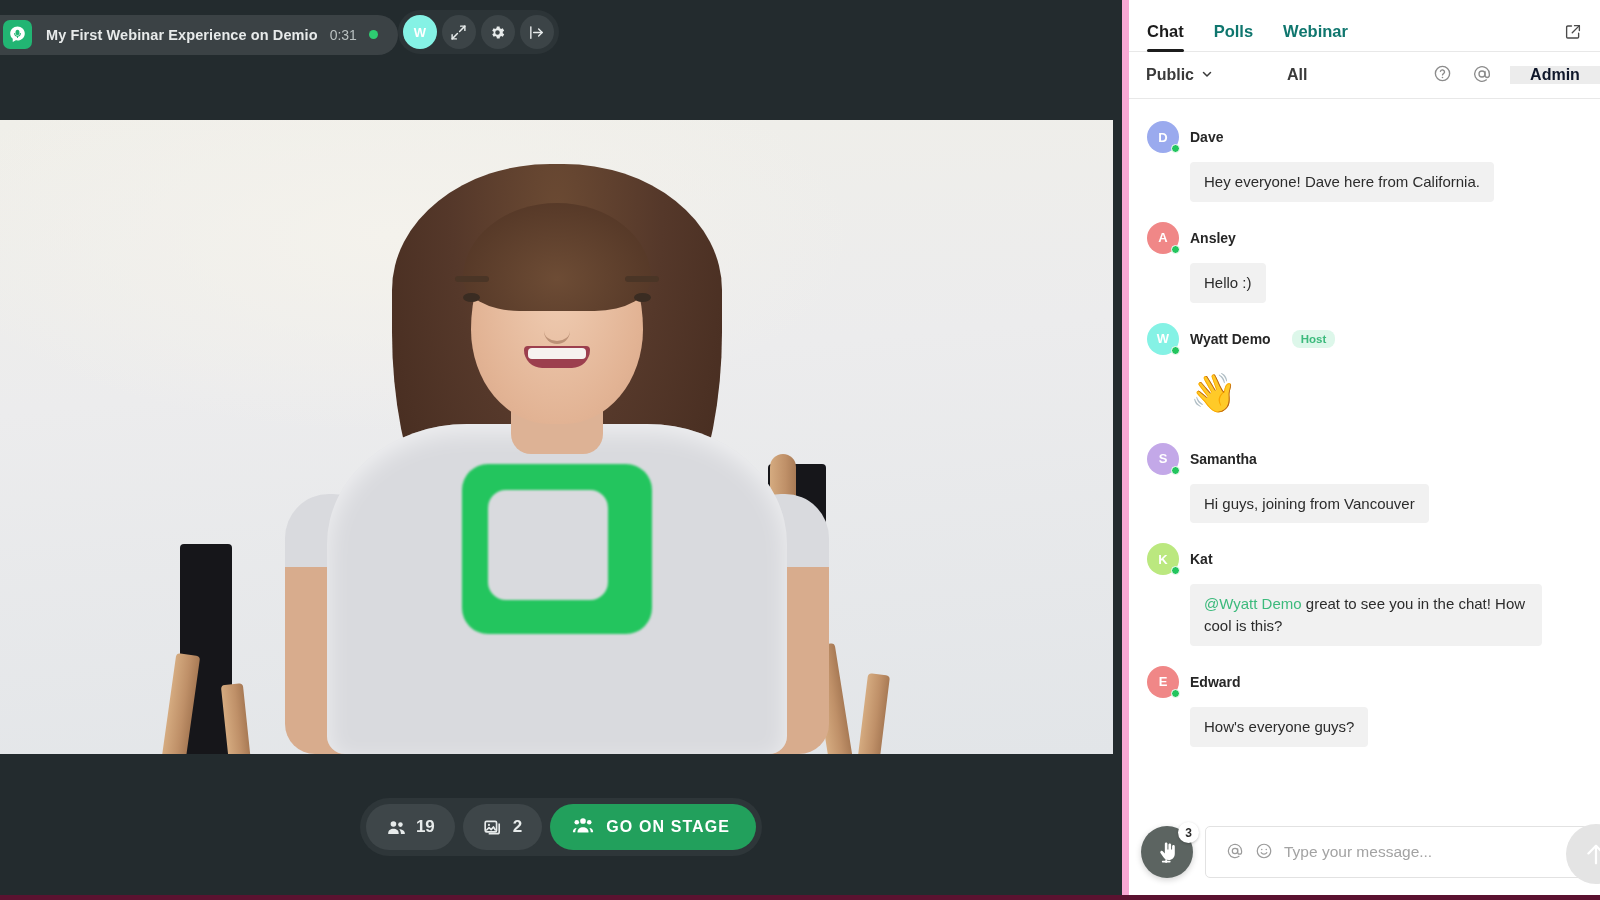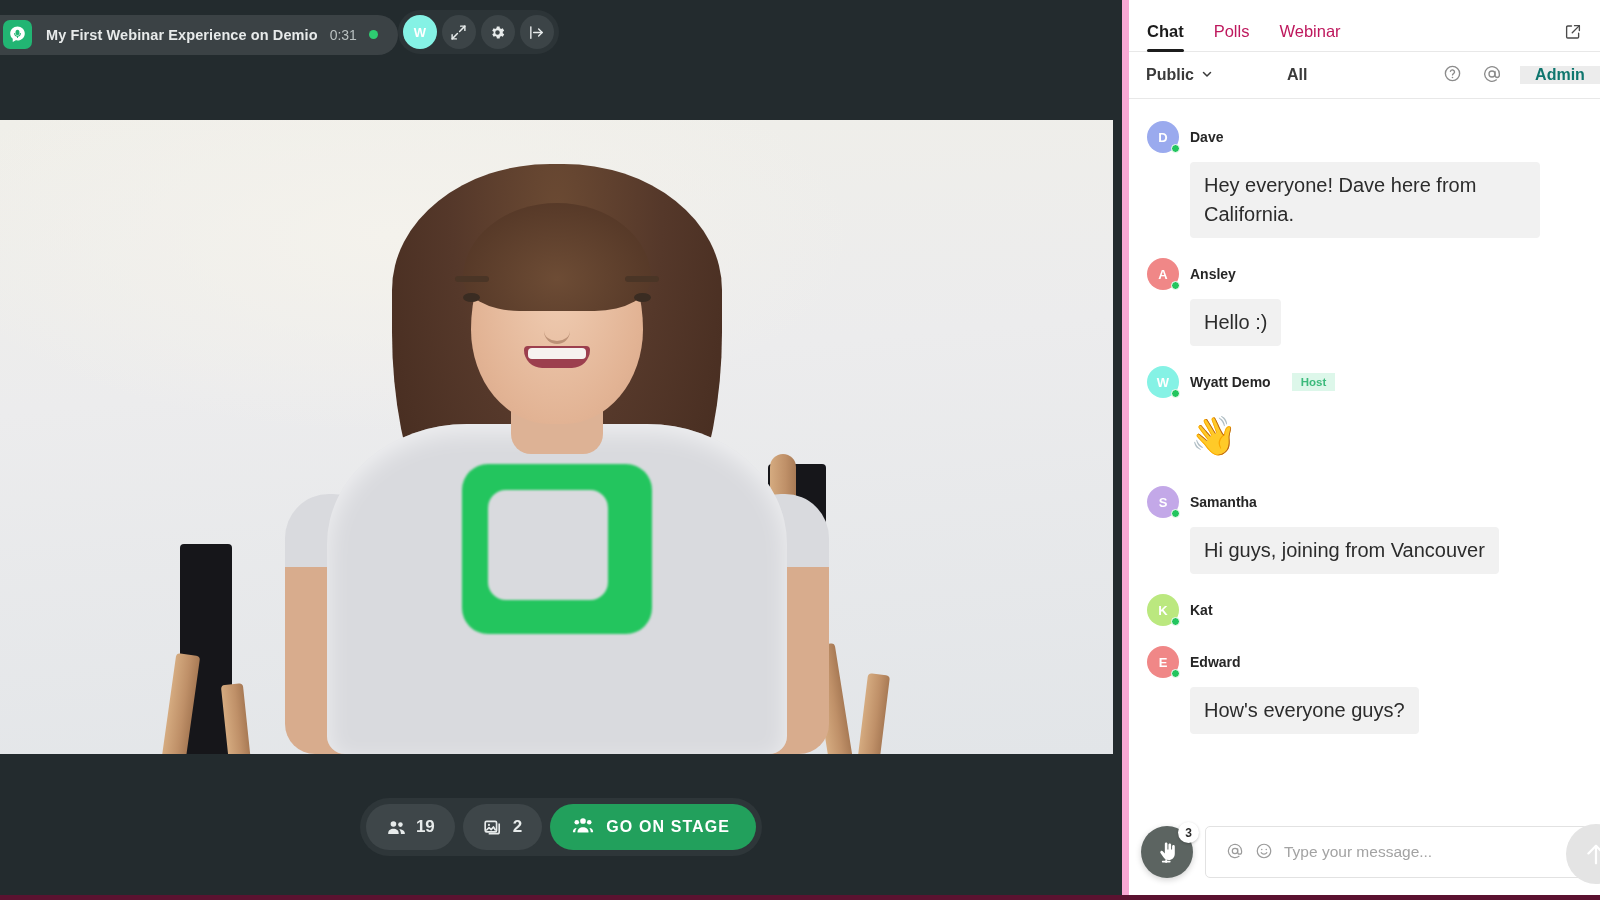--- a/index.html
+++ b/index.html
@@ -230,21 +230,21 @@
     border-left: 7px solid #f9a8d4;
   }
   .panel-tabs {
     height: 52px;
     display: flex; align-items: flex-end;
     padding: 0 18px 0 18px;
     border-bottom: 1px solid #e8e8e8;
     position: relative;
   }
   .tab {
-    font-size: 16.5px; color: #be185d; font-weight: 400;
+    font-size: 16.5px; color: #0f766e; font-weight: 700;
     padding: 0 0 10px 0; margin-right: 30px;
     cursor: pointer; background:none; border:none;
     font-family: inherit;
   }
   .tab.active { color: #1c1c1c; font-weight: 700; position: relative; }
   .tab.active::after {
     content:""; position:absolute; left:0; right:0; bottom:-1px;
     height:3px; background:#1c1c1c; border-radius:2px;
   }
   .popout {
@@ -270,24 +270,24 @@
   .filter-all {
     color:#3a3a3a; font-weight:600; cursor:pointer;
     margin-left: 74px;
   }
   .filter-icons {
     display:flex; align-items:center; gap:20px;
     margin-left:auto; padding-right:18px; color:#8b8b8b;
   }
   .filter-icons span { cursor:pointer; font-size:18px; line-height:1; }
   .filter-admin {
-    width: 80px;
+    width: 90px;
     background: #ececec;
     display: flex; align-items: center; justify-content: center;
-    color: #0f766e; font-weight: 600; cursor: pointer;
+    color: #0f172a; font-weight: 600; cursor: pointer;
   }
 
   .messages {
     flex: 1;
     overflow-y: auto;
     padding: 22px 18px 10px 18px;
   }
   .msg { margin-bottom: 20px; }
   .msg-head { display: flex; align-items: center; gap: 11px; }
   .ava {
@@ -302,30 +302,30 @@
     width: 9px; height: 9px; border-radius: 50%;
     background: #22c55e; border: 1.5px solid #fff;
   }
   .msg-name {
     font-size: 14px; font-weight: 700; color: #262626;
   }
   .host-badge {
     margin-left: 10px;
     background: #ddf7ea; color: #3cba7c;
     font-size: 11.5px; font-weight: 600;
-    padding: 3px 9px; border-radius: 0;
+    padding: 3px 9px; border-radius: 8px;
     display:inline-block;
   }
   .bubble {
     display: inline-block;
     margin-left: 43px; margin-top: 9px;
     background: #f1f1f1;
     border-radius: 4px;
     padding: 9px 14px;
-    font-size: 20px; color: #2c2c2c; line-height: 1.45;
+    font-size: 15px; color: #2c2c2c; line-height: 1.45;
     max-width: 350px;
   }
   .bubble.plain { background: transparent; padding: 2px 0; font-size: 38px; }
   .mention { color: #3cba7c; }
 
   
   .composer {
     height: 96px;
     display: flex; align-items: center;
     padding: 0 0 0 12px;
@@ -593,20 +593,23 @@
       </div>
 
       <div class="msg">
         <div class="msg-head">
           <div class="ava" style="background:#bbe87f">
             <span>K</span>
             <span class="online"></span>
           </div>
           <span class="msg-name">Kat</span>
         </div>
+        <div class="bubble" style="max-width:352px;">
+          <span class="mention">@Wyatt Demo</span><span> great to see you in the chat! How cool is this?</span>
+        </div>
       </div>
 
       <div class="msg">
         <div class="msg-head">
           <div class="ava" style="background:#f08787">
             <span>E</span>
             <span class="online"></span>
           </div>
           <span class="msg-name">Edward</span>
         </div>

